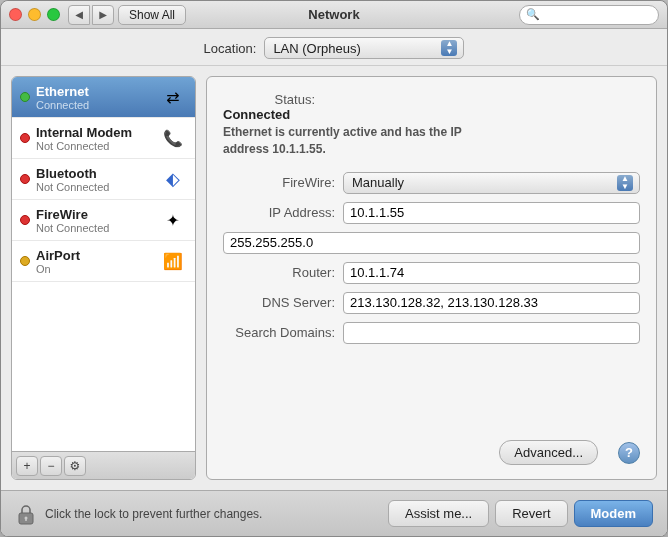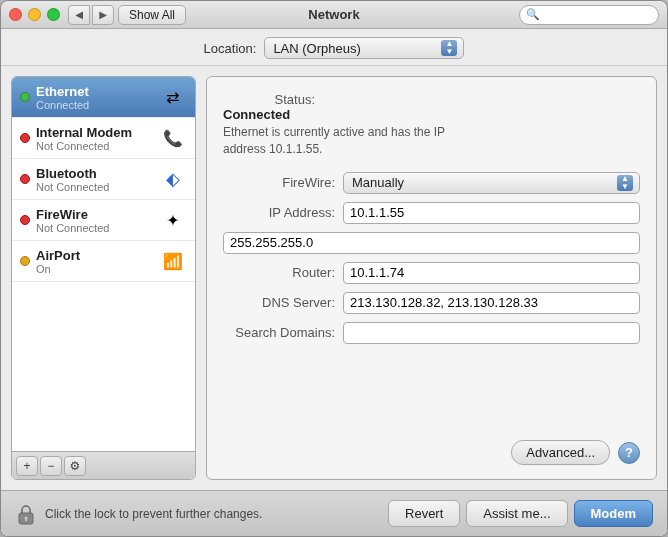--- a/index.html
+++ b/index.html
@@ -264,20 +264,21 @@
       font-size: 13px;
       font-weight: bold;
       color: #222;
     }
     .status-info .status-desc {
       font-size: 12px;
       color: #555;
       margin-top: 2px;
       max-width: 260px;
       line-height: 1.4;
+      font-weight: bold;
     }
 
     .form-row {
       display: flex;
       align-items: center;
       margin-bottom: 8px;
     }
     .form-label {
       width: 120px;
       text-align: right;
@@ -310,21 +311,21 @@
     }
     .configure-select-text { flex: 1; color: #222; }
 
     .spacer { flex: 1; }
 
     .bottom-row {
       display: flex;
       align-items: center;
       justify-content: flex-end;
       margin-top: 0;
-      gap: 8px;
+      gap: 20px;
     }
     .advanced-btn {
       padding: 4px 14px;
       background: linear-gradient(to bottom, #f5f5f5, #ddd);
       border: 1px solid #aaa;
       border-radius: 12px;
       font-size: 13px;
       cursor: pointer;
       color: #222;
     }
@@ -533,17 +534,17 @@
   <div class="bottom-bar">
     <div class="lock-icon">
       <svg class="lock-svg" viewBox="0 0 20 22" fill="none" xmlns="http://www.w3.org/2000/svg">
         <rect x="3" y="10" width="14" height="11" rx="2" fill="#888" stroke="#666" stroke-width="1"></rect>
         <path d="M6 10V7a4 4 0 0 1 8 0v3" stroke="#666" stroke-width="1.5" fill="none"></path>
         <circle cx="10" cy="15" r="1.5" fill="#ccc"></circle>
         <line x1="10" y1="15.5" x2="10" y2="18" stroke="#ccc" stroke-width="1.5"></line>
       </svg>
     </div>
     <span class="lock-text">Click the lock to prevent further changes.</span>
+    <button class="action-btn">Assist me...</button>
     <button class="action-btn">Revert</button>
-    <button class="action-btn">Assist me...</button>
     <button class="action-btn primary">Modem</button>
   </div>
 </div>
 
 </body></html>

